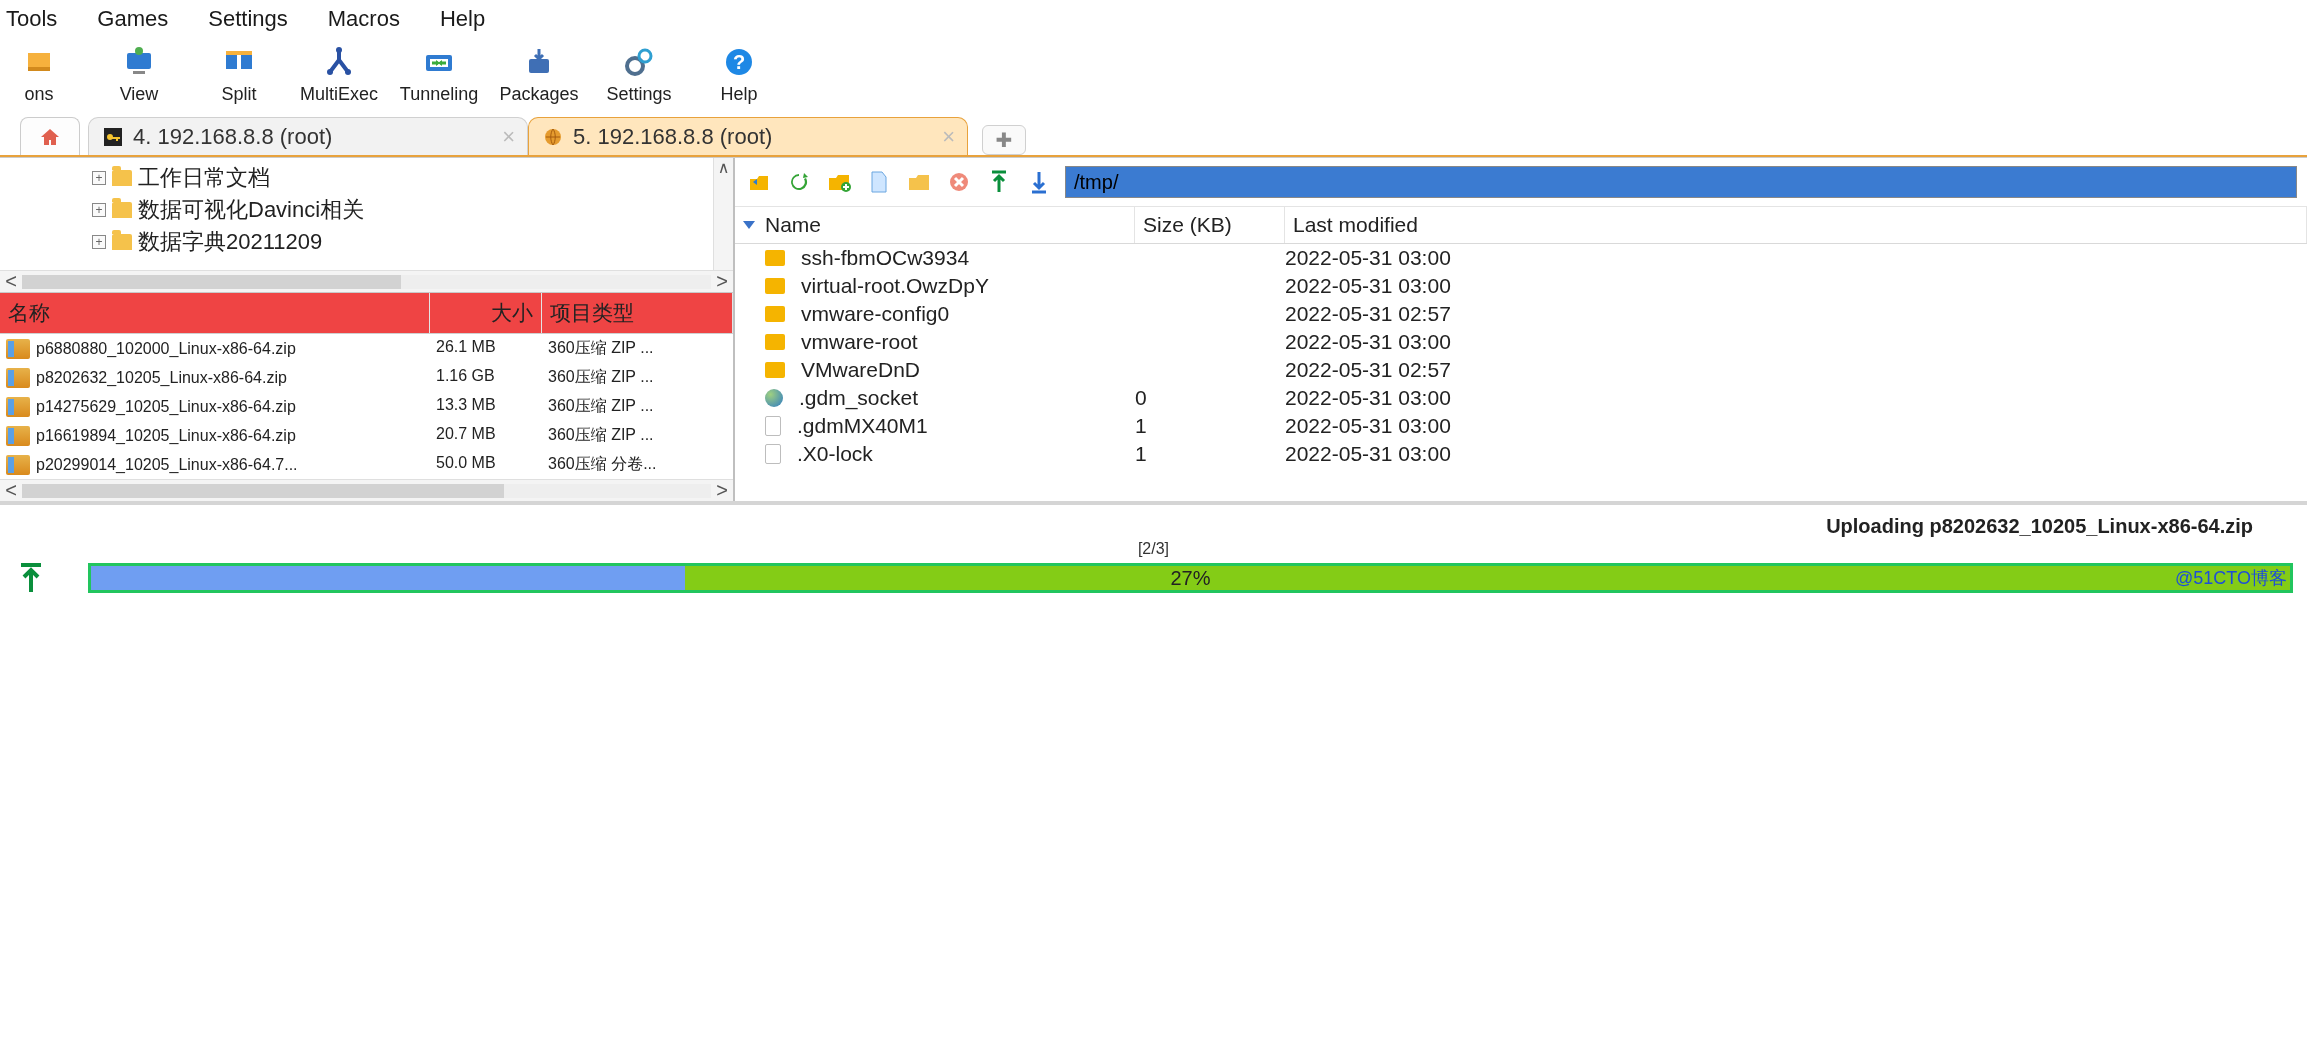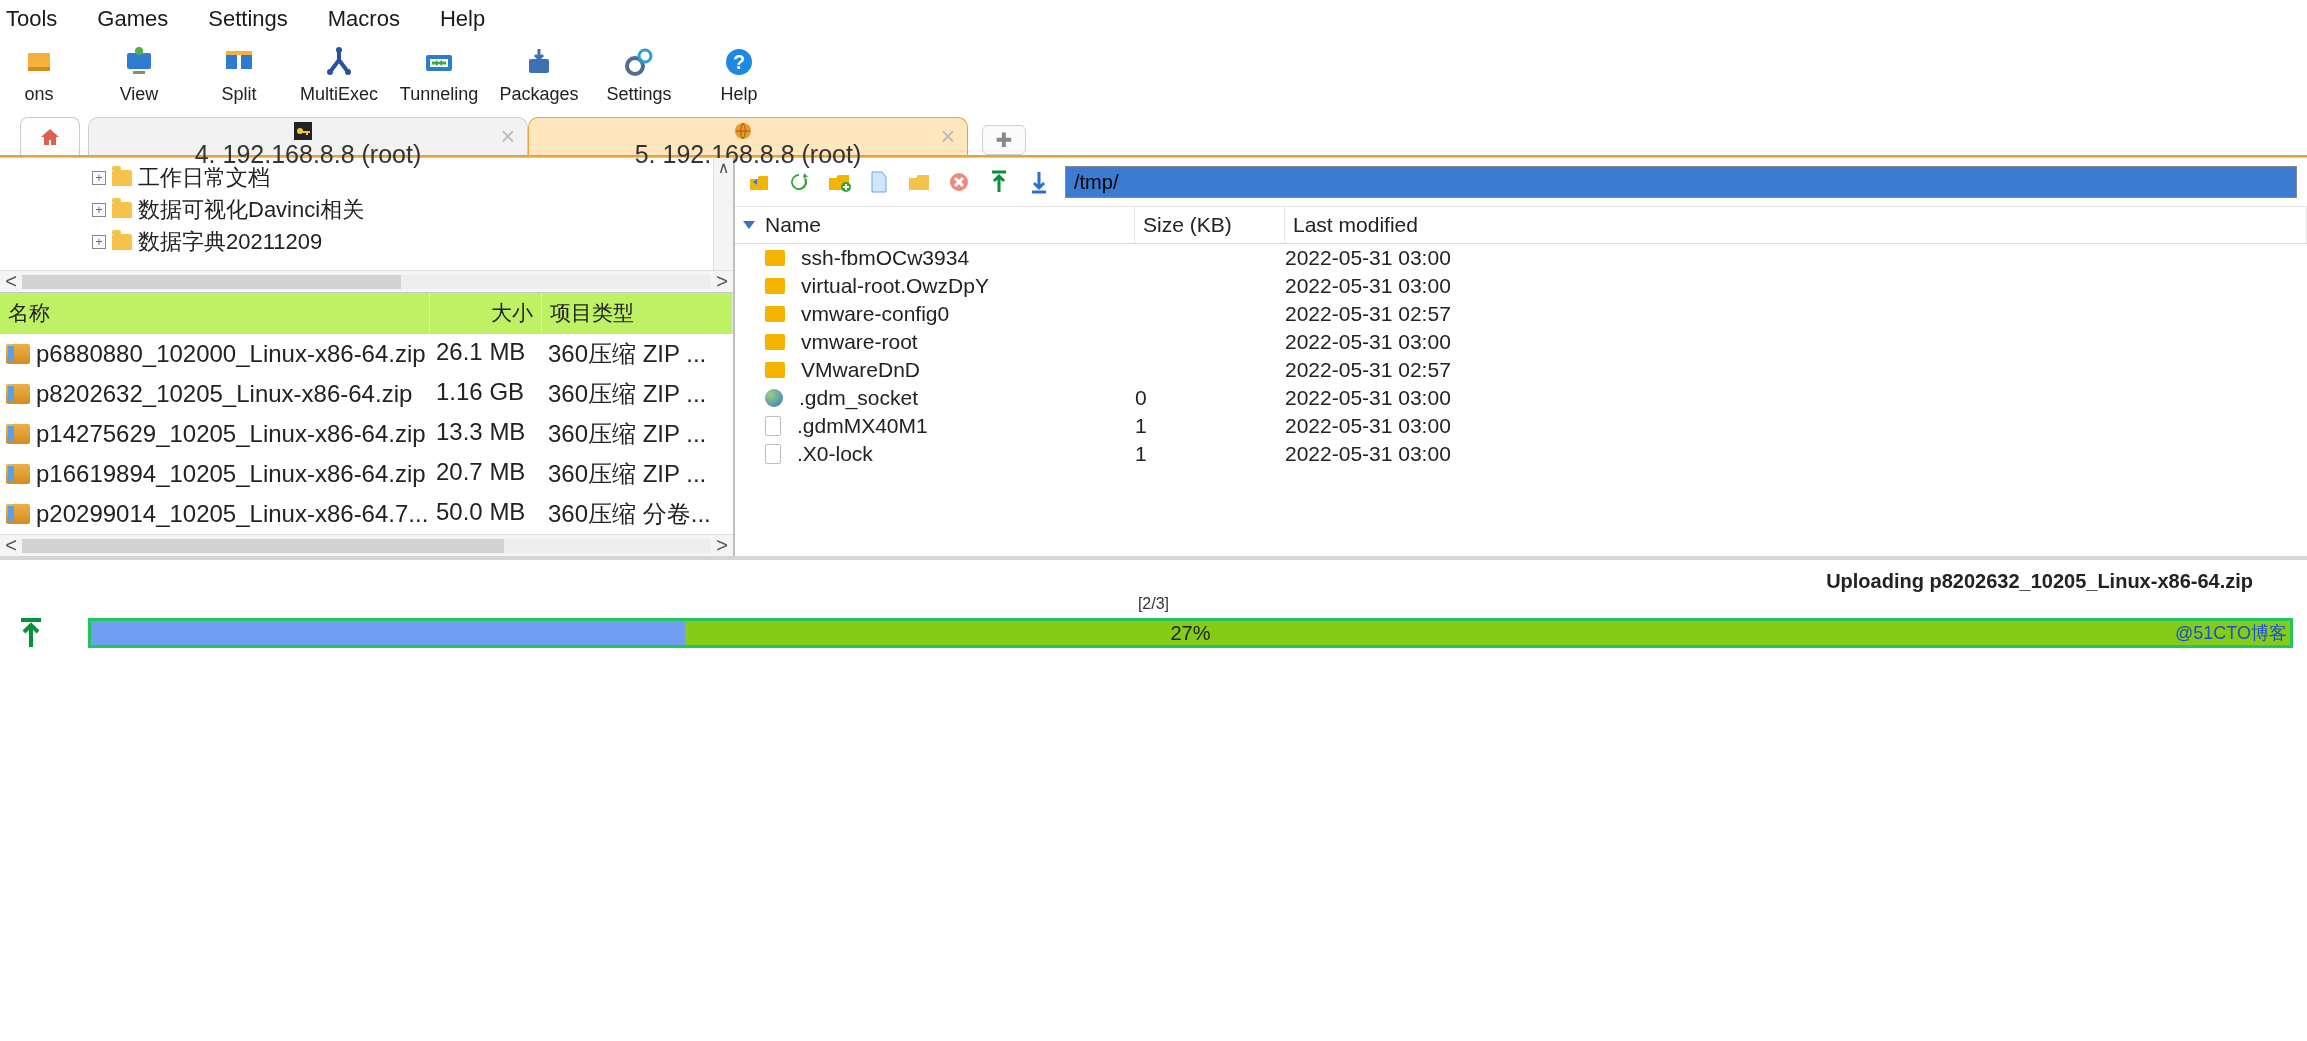--- a/index.html
+++ b/index.html
@@ -12,21 +12,21 @@
 
   
   .toolbar { display:flex; gap:22px; padding:6px 12px 8px 0; }
   .tbtn { display:flex; flex-direction:column; align-items:center; width:78px; cursor:default; }
   .tbtn .ico { width:36px; height:36px; display:flex; align-items:center; justify-content:center; }
   .tbtn .cap { font-size:18px; color:#222; margin-top:4px; }
 
   
   .tabstrip { display:flex; align-items:flex-end; height:44px; border-bottom:2px solid #e8a23c; padding-left:20px; background:#fff; }
   .hometab { width:60px; height:38px; border:1px solid #ccc; border-bottom:none; border-radius:8px 8px 0 0; background:#fdfdfd; display:flex; align-items:center; justify-content:center; margin-right:8px; }
-  .tab { height:38px; min-width:440px; border-radius:10px 10px 0 0; display:flex; align-items:center; padding:4px 14px; font-size:25px; position:relative;flex-direction:column; }
+  .tab { height:38px; min-width:440px; border-radius:10px 10px 0 0; display:flex; align-items:center; padding:4px 14px; font-size:22px; position:relative; }
   .tab.inactive { background:#f2f2f2; border:1px solid #d0d0d0; border-bottom:none; color:#333; }
   .tab.active   { background:#ffe6bd; border:1px solid #e8a23c; border-bottom:none; color:#333; }
   .tab .tico { width:20px; height:20px; margin-right:10px; display:inline-flex; align-items:center; justify-content:center; }
   .tab .closex { position:absolute; right:12px; color:#bbb; }
   .newtab { width:44px; height:30px; border:1px solid #d0d0d0; border-radius:6px; margin-left:14px; display:flex; align-items:center; justify-content:center; color:#888; background:#fafafa; }
 
   
   .mainsplit { display:flex; border-top:1px solid #ccc; border-bottom:4px solid #d5d5d5; }
   .leftpane { width:735px; display:flex; flex-direction:column; border-right:2px solid #bfbfbf; }
   .rightpane { flex:1; display:flex; flex-direction:column; }
@@ -40,23 +40,23 @@
   .tree .fold::before { content:""; position:absolute; left:0; top:-4px; width:9px; height:4px; background:#f5c24b; border-radius:2px 2px 0 0; }
   .vscroll-indicator { position:absolute; right:0; top:0; width:20px; height:100%; background:#f4f4f4; border-left:1px solid #dfdfdf; display:flex; align-items:flex-start; justify-content:center; color:#555; font-size:16px; }
 
   .hscroll { height:22px; background:#f4f4f4; border-top:1px solid #dfdfdf; display:flex; align-items:center; }
   .hscroll .arrow { width:22px; text-align:center; color:#555; }
   .hscroll .track { flex:1; height:14px; background:#eee; position:relative; }
   .hscroll .thumb { position:absolute; left:0; top:0; height:100%; width:55%; background:#d2d2d2; }
 
   
   .ltable { border-top:1px solid #c9c9c9; }
-  .ltable .hdr { display:flex; background:#bef264; border-bottom:1px solid #d0d0d0; font-size:21px; }
+  .ltable .hdr { display:flex; background:#ef4444; border-bottom:1px solid #d0d0d0; font-size:21px; }
   .ltable .hdr .c { padding:6px 8px; border-right:1px solid #e4e4e4; }
-  .ltable .row { display:flex; font-size:24px; padding:4px 6px; }
+  .ltable .row { display:flex; font-size:16px; padding:4px 6px; }
   .ltable .c1 { width:430px; display:flex; align-items:center; gap:6px; }
   .ltable .c2 { width:112px; text-align:left; }
   .ltable .c3 { flex:1; }
   .ltable .zipico { width:24px; height:20px; background:linear-gradient(#e7b24a,#d98a1d); border-radius:2px; position:relative; }
   .ltable .zipico::after{ content:""; position:absolute; left:2px; top:2px; width:6px; height:16px; background:#5aa0e6; }
 
   
   .r-toolbar { display:flex; align-items:center; gap:12px; padding:8px 10px; border-bottom:1px solid #e4e4e4; }
   .r-toolbar .ibtn { width:28px; height:28px; display:flex; align-items:center; justify-content:center; }
   .pathbox { flex:1; height:32px; border:1px solid #888; background:#3b7bd1; color:#000000; padding:2px 8px; font-size:20px; display:flex; align-items:center; }

